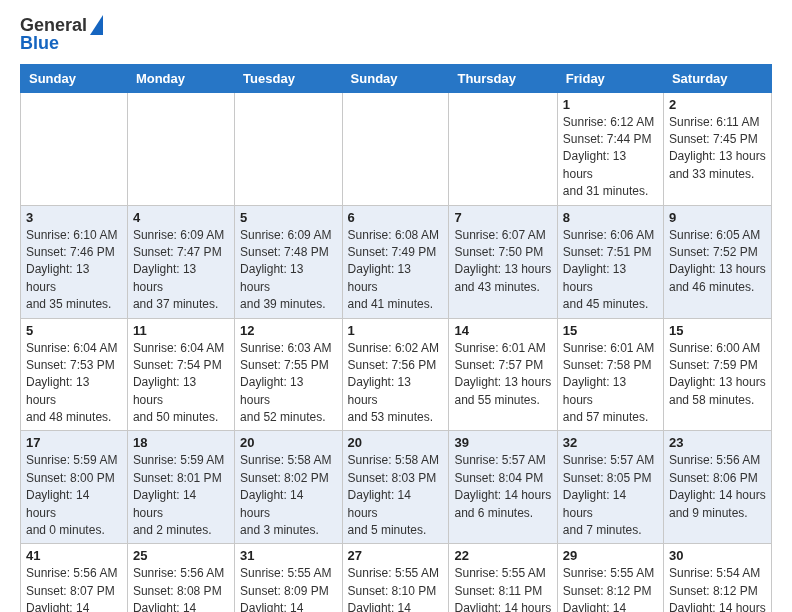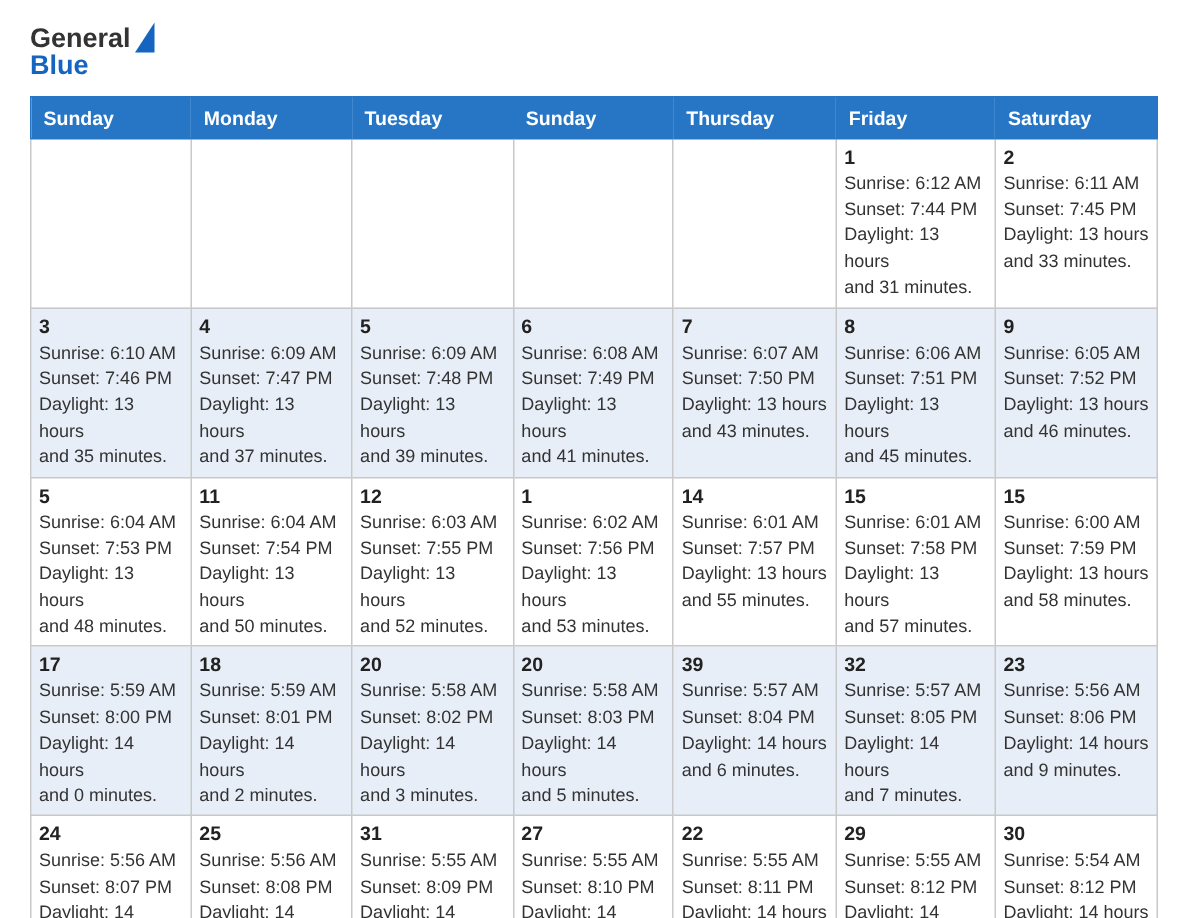--- a/index.html
+++ b/index.html
@@ -225,21 +225,21 @@
             <span class="day-num">32</span>
             <div class="day-info">Sunrise: 5:57 AM<br>Sunset: 8:05 PM<br>Daylight: 14 hours<br>and 7 minutes.</div>
           </td>
           <td>
             <span class="day-num">23</span>
             <div class="day-info">Sunrise: 5:56 AM<br>Sunset: 8:06 PM<br>Daylight: 14 hours<br>and 9 minutes.</div>
           </td>
         </tr>
         <tr>
           <td>
-            <span class="day-num">24</span>
+            <span class="day-num">41</span>
             <div class="day-info">Sunrise: 5:56 AM<br>Sunset: 8:07 PM<br>Daylight: 14 hours<br>and 10 minutes.</div>
           </td>
           <td>
             <span class="day-num">25</span>
             <div class="day-info">Sunrise: 5:56 AM<br>Sunset: 8:08 PM<br>Daylight: 14 hours<br>and 12 minutes.</div>
           </td>
           <td>
             <span class="day-num">31</span>
             <div class="day-info">Sunrise: 5:55 AM<br>Sunset: 8:09 PM<br>Daylight: 14 hours<br>and 13 minutes.</div>
           </td>

